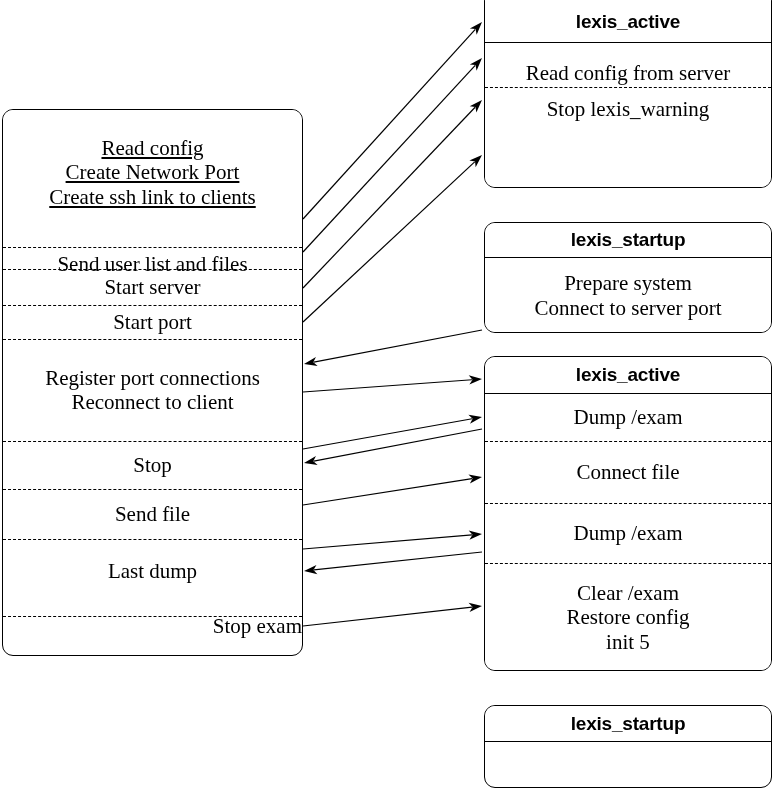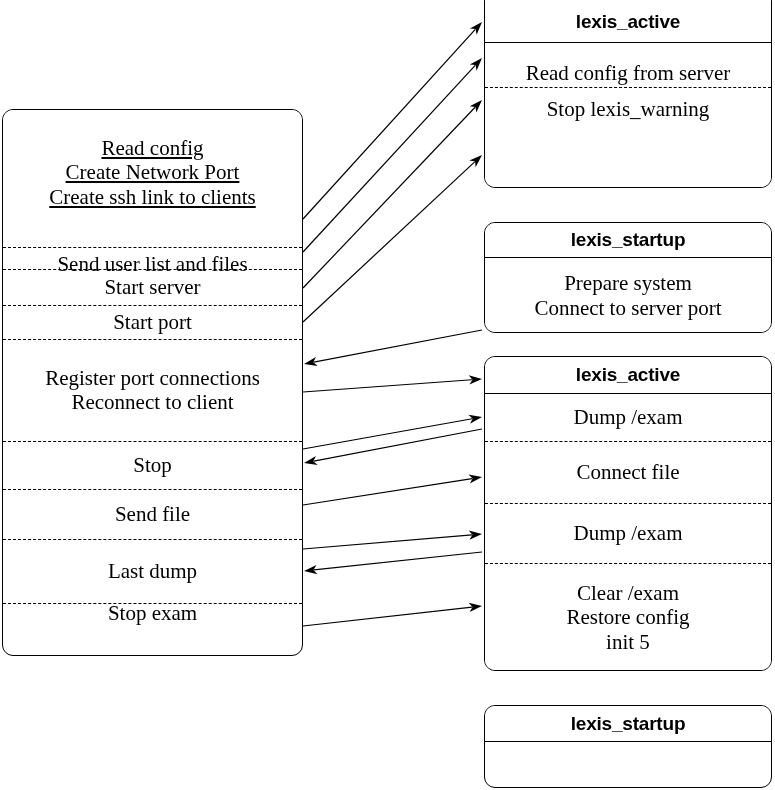--- a/index.html
+++ b/index.html
@@ -150,21 +150,21 @@
       </div>
       <div class="seg dashed-top" style="top:331px; height:48px;">
         <span>Stop</span>
       </div>
       <div class="seg dashed-top" style="top:379px; height:50px;">
         <span>Send file</span>
       </div>
       <div class="seg dashed-top" style="top:429px; height:64px;">
         <span>Last dump</span>
       </div>
-      <div class="seg dashed-top" style="top:493px; height:19px;">
+      <div class="seg dashed-top" style="top:506px; height:19px;text-align:right;">
         <span>Stop exam</span>
       </div>
     </div>
   </div>
 
   <div class="node" style="left:484px; top:-10px; width:288px; height:198px;">
     <div class="node-title" style="height:41px; padding-top:10px;">lexis_active</div>
     <div class="node-body" style="height:155px;">
       <div class="seg" style="top:8px; height:44px;">
         <span>Read config from server</span>

